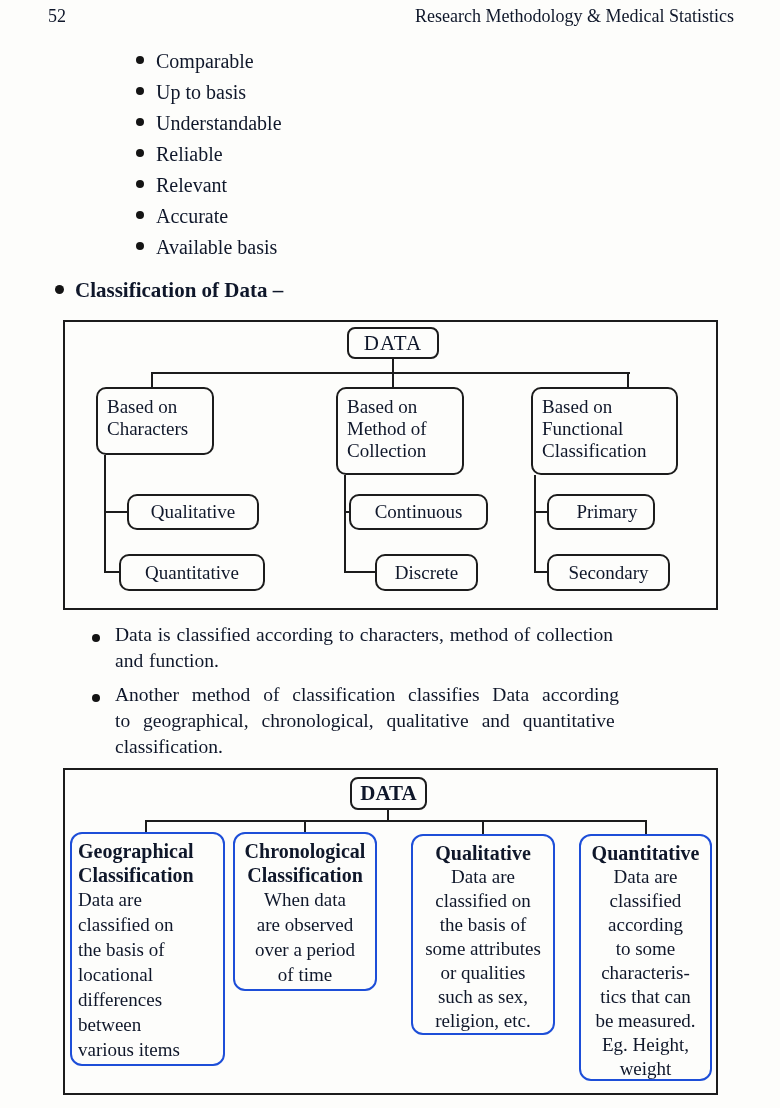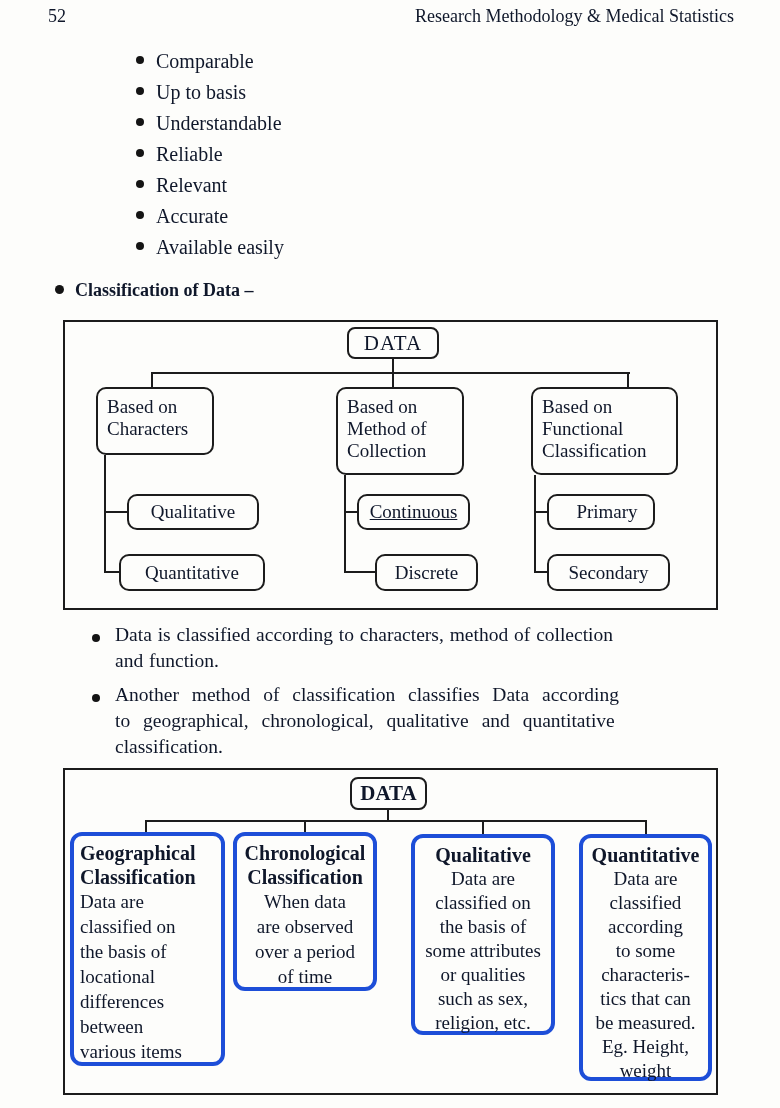--- a/index.html
+++ b/index.html
@@ -16,37 +16,37 @@
   
   .qlist { position:absolute; left:136px; top:47px; }
   .qrow  { position:relative; height:31px; }
   .dot   { position:absolute; width:8px; height:8px; border-radius:50%; background:#141414; }
   .qrow .dot { left:0; top:9px; }
   .qrow .qlabel { margin-left:20px; font-size:20px; line-height:28px; display:inline-block; }
 
   
   .heading { position:absolute; left:55px; top:276px; height:28px; }
   .heading .dot { left:0; top:9px; width:9px; height:9px; }
-  .heading .htext { margin-left:20px; font-size:18px; font-weight:bold; line-height:28px; display:inline-block; }
+  .heading .htext { margin-left:20px; font-size:21px; font-weight:bold; line-height:28px; display:inline-block; }
 
   
   .diagram { position:absolute; border:2px solid #1c1c1c; background:#fdfdfb; box-sizing:border-box; }
   .dbox {
     position:absolute; border:2px solid #1c1c1c; border-radius:10px;
     background:#fdfdfb; box-sizing:border-box; font-size:19px;
     display:flex; align-items:center; justify-content:center; text-align:left;
   }
   .dbox.root1 { font-size:21px; letter-spacing:1px; border-radius:8px; }
   .dbox.root2 { font-size:21px; font-weight:bold; border-radius:8px; }
   .dbox.tl { display:block; text-align:left; padding:7px 4px 0 9px; line-height:22px; }
   .ml { white-space:pre-line; }
   .ln { position:absolute; background:#1c1c1c; }
 
   
-  .cat { position:absolute; border:4px solid #1d4ed8; border-radius:12px; background:#fdfdfb;
+  .cat { position:absolute; border:2px solid #1d4ed8; border-radius:12px; background:#fdfdfb;
          box-sizing:border-box; padding:5px 6px 0 6px; }
   .cat .cat-title { font-weight:bold; font-size:20px; line-height:24px; }
   .cat .cat-body  { font-size:19px; line-height:25px; }
   .cat.c-left  .cat-title, .cat.c-left  .cat-body { text-align:left; }
   .cat.c-center .cat-title, .cat.c-center .cat-body { text-align:center; }
   .cat.tight .cat-body { line-height:24px; }
 
   
   .note { position:absolute; }
   .note .dot { left:0; top:12px; }
@@ -62,21 +62,21 @@
   <div class="hdr-num">52</div>
   <div class="hdr-title">Research Methodology &amp; Medical Statistics</div>
 
   <div class="qlist">
     <div class="qrow"><span class="dot"></span><span class="qlabel">Comparable</span></div>
     <div class="qrow"><span class="dot"></span><span class="qlabel">Up to basis</span></div>
     <div class="qrow"><span class="dot"></span><span class="qlabel">Understandable</span></div>
     <div class="qrow"><span class="dot"></span><span class="qlabel">Reliable</span></div>
     <div class="qrow"><span class="dot"></span><span class="qlabel">Relevant</span></div>
     <div class="qrow"><span class="dot"></span><span class="qlabel">Accurate</span></div>
-    <div class="qrow"><span class="dot"></span><span class="qlabel">Available easily</span></div>
+    <div class="qrow"><span class="dot"></span><span class="qlabel">Available basis</span></div>
   </div>
 
   <div class="heading">
     <span class="dot"></span>
     <span class="htext">Classification of Data –</span>
   </div>
 
   <div class="diagram" style="left:63px; top:320px; width:655px; height:290px;">
 
     <div class="dbox root1" style="left:282px; top:5px; width:92px; height:32px;">DATA</div>
@@ -101,21 +101,21 @@
     <div class="ln" style="left:469px; top:153px; width:2px; height:98px;"></div>
     <div class="ln" style="left:41px;  top:189px; width:21px; height:2px;"></div>
     <div class="ln" style="left:41px;  top:249px; width:14px; height:2px;"></div>
     <div class="ln" style="left:281px; top:189px; width:11px; height:2px;"></div>
     <div class="ln" style="left:281px; top:249px; width:29px; height:2px;"></div>
     <div class="ln" style="left:471px; top:189px; width:11px; height:2px;"></div>
     <div class="ln" style="left:471px; top:249px; width:11px; height:2px;"></div>
 
     <div class="dbox" style="left:62px;  top:172px; width:132px; height:36px;">Qualitative</div>
     <div class="dbox" style="left:54px;  top:232px; width:146px; height:37px;">Quantitative</div>
-    <div class="dbox" style="left:292px; top:172px; width:113px; height:36px;text-decoration:underline;">Continuous</div>
+    <div class="dbox" style="left:284px; top:172px; width:139px; height:36px;">Continuous</div>
     <div class="dbox" style="left:310px; top:232px; width:103px; height:37px;">Discrete</div>
     <div class="dbox" style="left:482px; top:172px; width:108px; height:36px;padding-left:12px;">Primary</div>
     <div class="dbox" style="left:482px; top:232px; width:123px; height:37px;">Secondary</div>
   </div>
 
   <div class="note" style="left:92px; top:682px;">
     <span class="dot"></span>
     <div class="ntext ml sp8">Another method of classification classifies Data according
 to geographical, chronological, qualitative and quantitative
 classification.</div>

